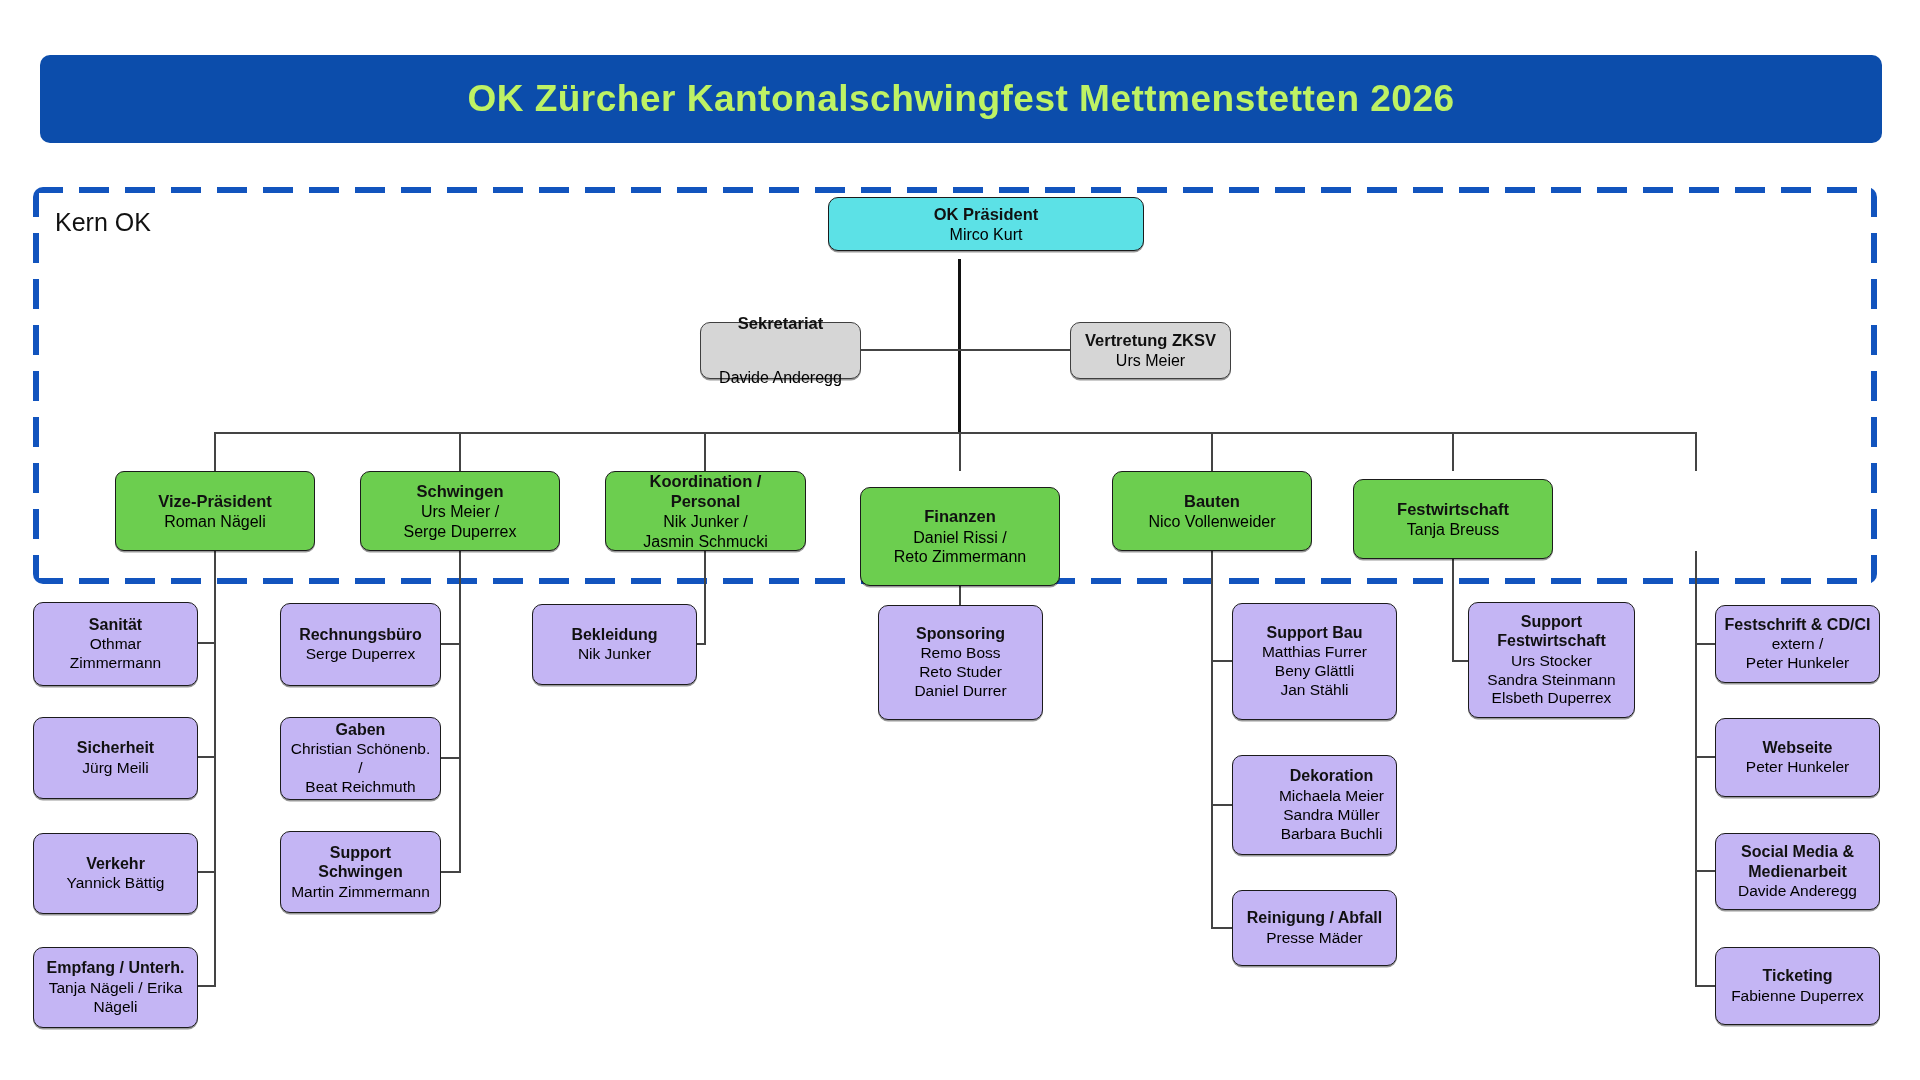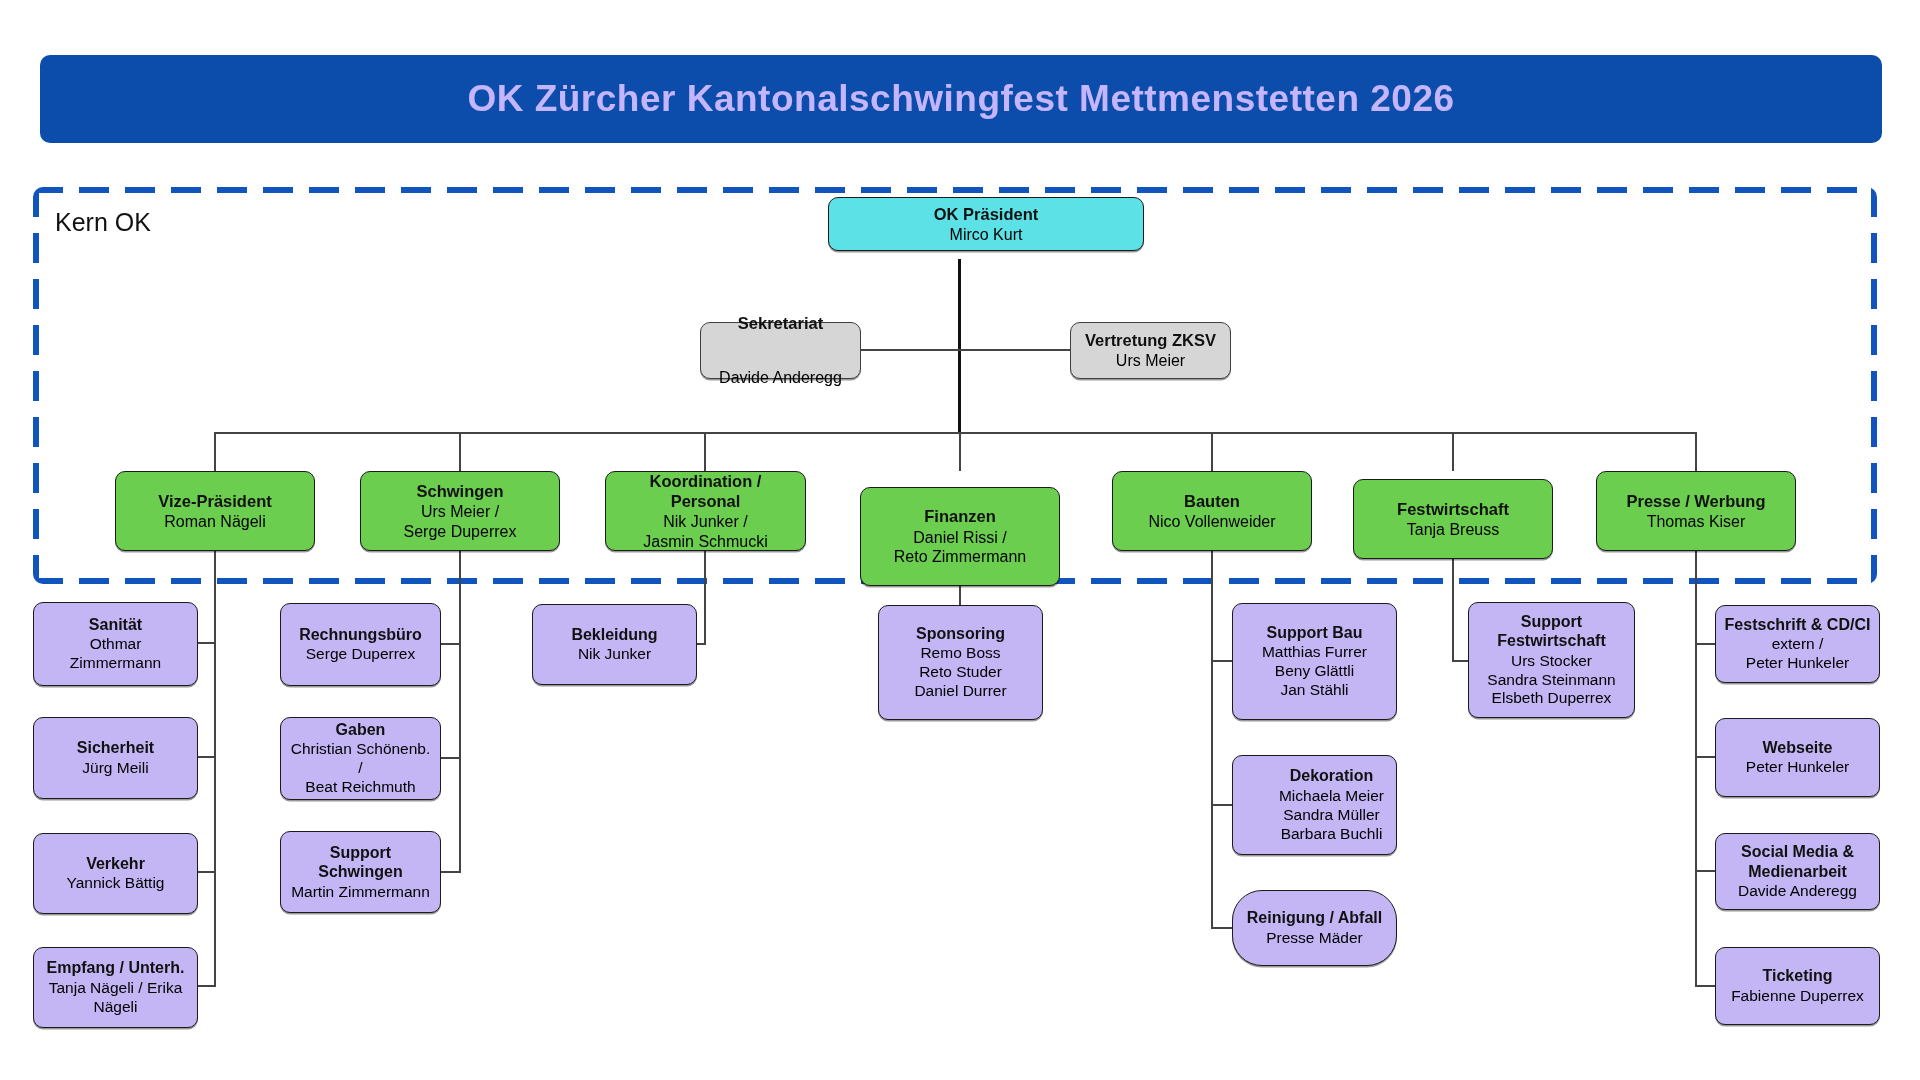--- a/index.html
+++ b/index.html
@@ -6,21 +6,21 @@
   .canvas{
     position:relative;width:1920px;height:1080px;background:#ffffff;
     font-family:"Liberation Sans","DejaVu Sans",sans-serif;overflow:hidden;
   }
   
   .banner{
     position:absolute;left:40px;top:55px;width:1842px;height:88px;
     background:#0C4DAB;border-radius:10px;display:flex;align-items:center;justify-content:center;
   }
   .banner h1{
-    margin:0;color:#c4b5fd;font-size:37px;font-weight:700;letter-spacing:.5px;
+    margin:0;color:#bef264;font-size:37px;font-weight:700;letter-spacing:.5px;
   }
   
   .kern{
     position:absolute;left:33px;top:187px;width:1844px;height:397px;border-radius:10px;
     background:
       repeating-linear-gradient(90deg,#1254BE 0 30px,transparent 30px 46px) top left / 100% 6px no-repeat,
       repeating-linear-gradient(90deg,#1254BE 0 30px,transparent 30px 46px) bottom left / 100% 6px no-repeat,
       repeating-linear-gradient(180deg,#1254BE 0 30px,transparent 30px 46px) top left / 6px 100% no-repeat,
       repeating-linear-gradient(180deg,#1254BE 0 30px,transparent 30px 46px) top right / 6px 100% no-repeat;
   }
@@ -105,21 +105,21 @@
 
   <div class="node gray" style="left:700px;top:322px;width:161px;height:57px;gap:34px;">
     <div class="nt">Sekretariat</div>
     <div class="nn">Davide Anderegg</div>
   </div>
   <div class="node gray" style="left:1070px;top:322px;width:161px;height:57px;">
     <div class="nt">Vertretung ZKSV</div>
     <div class="nn">Urs Meier</div>
   </div>
 
-  <div class="node green" style="left:115px;top:471px;width:200px;height:80px;">
+  <div class="node green" style="left:115px;top:471px;width:200px;height:80px;border-radius:9px;">
     <div class="nt">Vize-Präsident</div>
     <div class="nn">Roman Nägeli</div>
   </div>
   <div class="node green" style="left:360px;top:471px;width:200px;height:80px;">
     <div class="nt">Schwingen</div>
     <div class="nn">Urs Meier /
 Serge Duperrex</div>
   </div>
   <div class="node green" style="left:605px;top:471px;width:201px;height:80px;">
     <div class="nt">Koordination / Personal</div>
@@ -131,24 +131,20 @@
     <div class="nn">Daniel Rissi /
 Reto Zimmermann</div>
   </div>
   <div class="node green" style="left:1112px;top:471px;width:200px;height:80px;">
     <div class="nt">Bauten</div>
     <div class="nn">Nico Vollenweider</div>
   </div>
   <div class="node green" style="left:1353px;top:471px;width:200px;height:80px;margin-top:8px;">
     <div class="nt">Festwirtschaft</div>
     <div class="nn">Tanja Breuss</div>
-  </div>
-  <div class="node green" style="left:1596px;top:471px;width:200px;height:80px;">
-    <div class="nt">Presse / Werbung</div>
-    <div class="nn">Thomas Kiser</div>
   </div>
 
   <div class="node purple" style="left:33px;top:602px;width:165px;height:84px;">
     <div class="nt">Sanität</div>
     <div class="nn">Othmar Zimmermann</div>
   </div>
   <div class="node purple" style="left:33px;top:717px;width:165px;height:82px;">
     <div class="nt">Sicherheit</div>
     <div class="nn">Jürg Meili</div>
   </div>
@@ -192,21 +188,21 @@
     <div class="nn">Matthias Furrer
 Beny Glättli
 Jan Stähli</div>
   </div>
   <div class="node purple" style="left:1232px;top:755px;width:165px;height:100px;padding-left:42px;">
     <div class="nt">Dekoration</div>
     <div class="nn">Michaela Meier
 Sandra Müller
 Barbara Buchli</div>
   </div>
-  <div class="node purple" style="left:1232px;top:890px;width:165px;height:76px;border-radius:30px;">
+  <div class="node purple" style="left:1232px;top:890px;width:165px;height:76px;">
     <div class="nt">Reinigung / Abfall</div>
     <div class="nn">Presse Mäder</div>
   </div>
 
   <div class="node purple" style="left:1468px;top:602px;width:167px;height:116px;">
     <div class="nt">Support Festwirtschaft</div>
     <div class="nn">Urs Stocker
 Sandra Steinmann
 Elsbeth Duperrex</div>
   </div>

